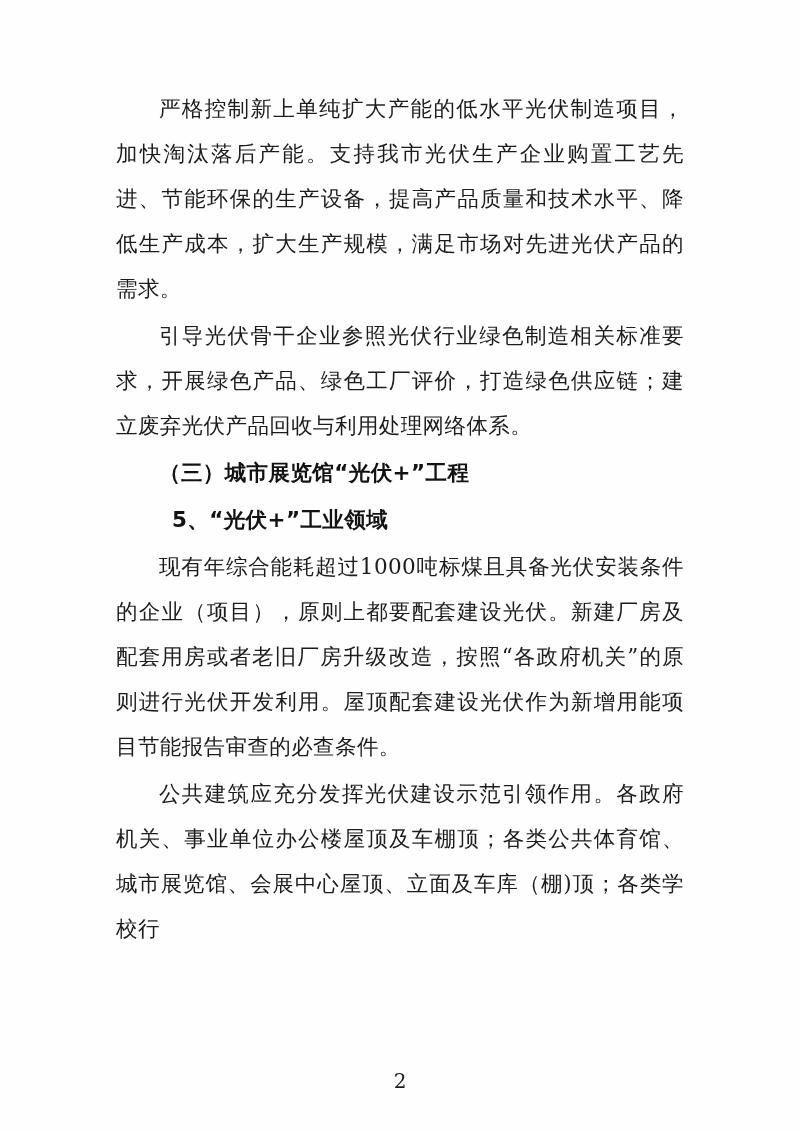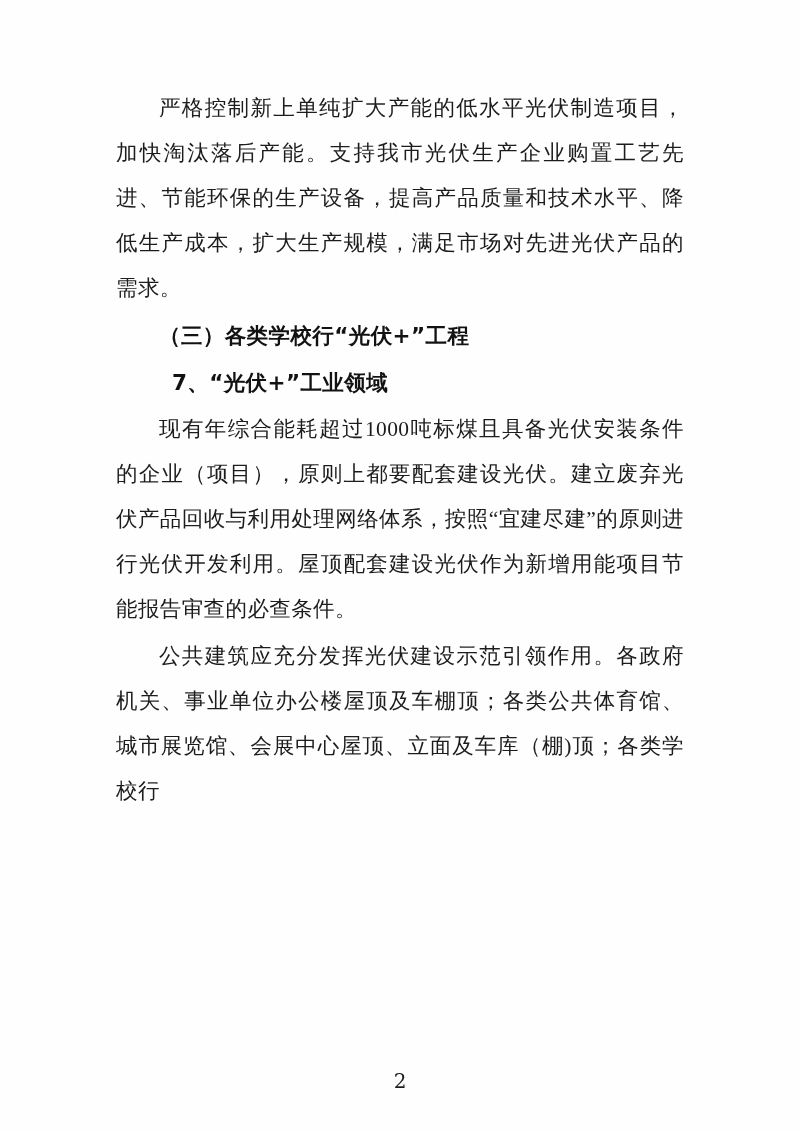--- a/index.html
+++ b/index.html
@@ -26,21 +26,20 @@
   }
   p.para {
     margin: 0 0 2px 0;
     font-size: 21.5px;
     line-height: 45px;
     text-align: justify;
     text-justify: inter-ideograph;
     letter-spacing: 0.4px;
     text-indent: 2em;
     color: #1c1c1c;
-    font-family: Liberation Serif, serif;
   }
   p.heading {
     margin: 0 0 2px 0;
     font-size: 21.5px;
     line-height: 45px;
     text-indent: 2em;
     font-weight: bold;
     letter-spacing: 0.4px;
     color: #121212;
     font-family: "DejaVu Sans", "Liberation Sans", sans-serif;
@@ -58,19 +57,20 @@
     color: #1c1c1c;
     font-family: "DejaVu Serif", "Liberation Serif", serif;
   }
 </style>
 </head>
 <body>
 
 <div class="page">
   <div class="doc-body">
     <p class="para">严格控制新上单纯扩大产能的低水平光伏制造项目，加快淘汰落后产能。支持我市光伏生产企业购置工艺先进、节能环保的生产设备，提高产品质量和技术水平、降低生产成本，扩大生产规模，满足市场对先进光伏产品的需求。</p>
-    <p class="heading">（三）各类学校行“光伏+”工程</p>
-    <p class="heading sub">7、“光伏+”工业领域</p>
-    <p class="para">现有年综合能耗超过1000吨标煤且具备光伏安装条件的企业（项目），原则上都要配套建设光伏。建立废弃光伏产品回收与利用处理网络体系，按照“宜建尽建”的原则进行光伏开发利用。屋顶配套建设光伏作为新增用能项目节能报告审查的必查条件。</p>
+    <p class="para">引导光伏骨干企业参照光伏行业绿色制造相关标准要求，开展绿色产品、绿色工厂评价，打造绿色供应链；建立废弃光伏产品回收与利用处理网络体系。</p>
+    <p class="heading">（三）城市展览馆“光伏+”工程</p>
+    <p class="heading sub">5、“光伏+”工业领域</p>
+    <p class="para">现有年综合能耗超过1000吨标煤且具备光伏安装条件的企业（项目），原则上都要配套建设光伏。新建厂房及配套用房或者老旧厂房升级改造，按照“各政府机关”的原则进行光伏开发利用。屋顶配套建设光伏作为新增用能项目节能报告审查的必查条件。</p>
     <p class="para">公共建筑应充分发挥光伏建设示范引领作用。各政府机关、事业单位办公楼屋顶及车棚顶；各类公共体育馆、城市展览馆、会展中心屋顶、立面及车库（棚)顶；各类学校行</p>
   </div>
   <div class="page-number">2</div>
 </div>
 
 </body></html>

